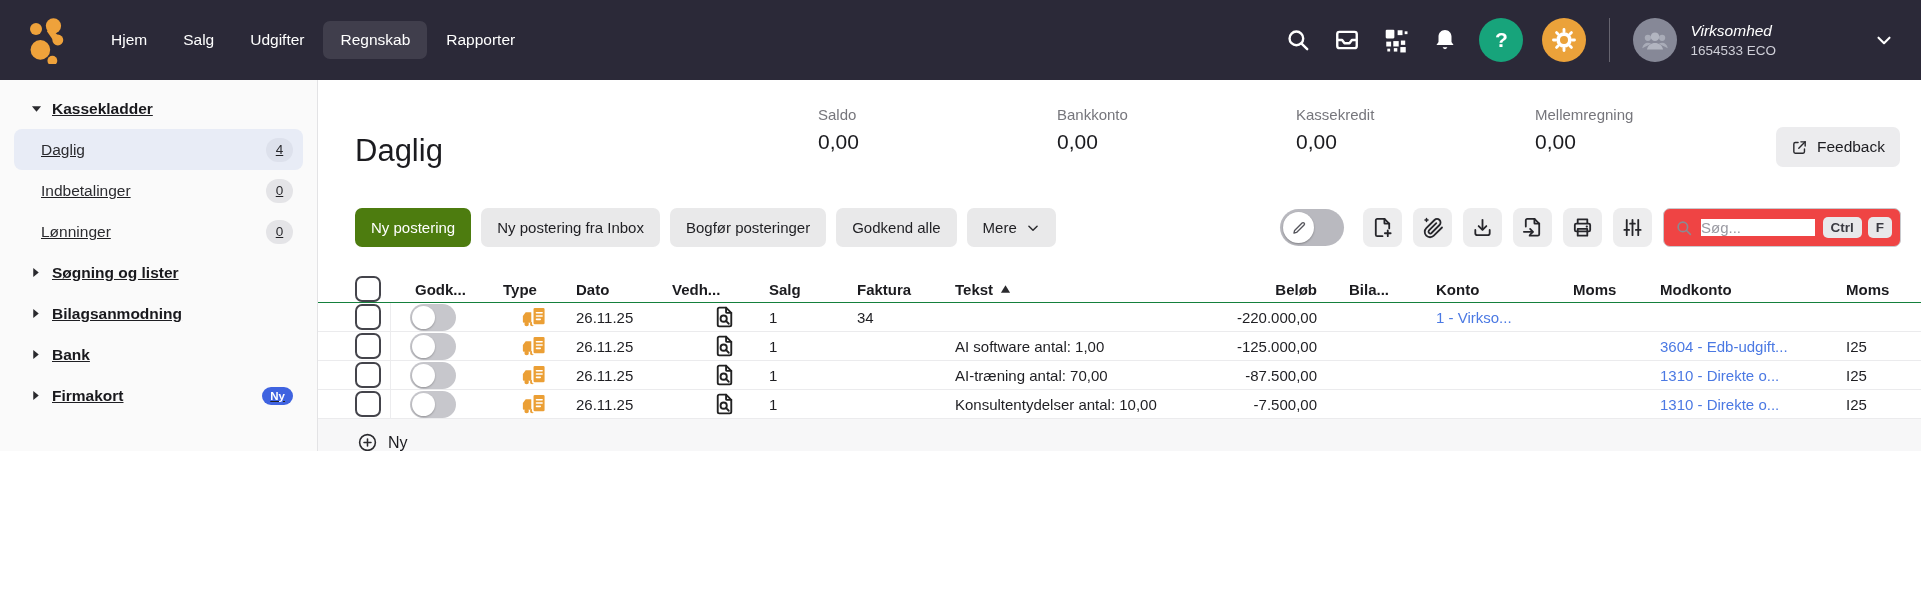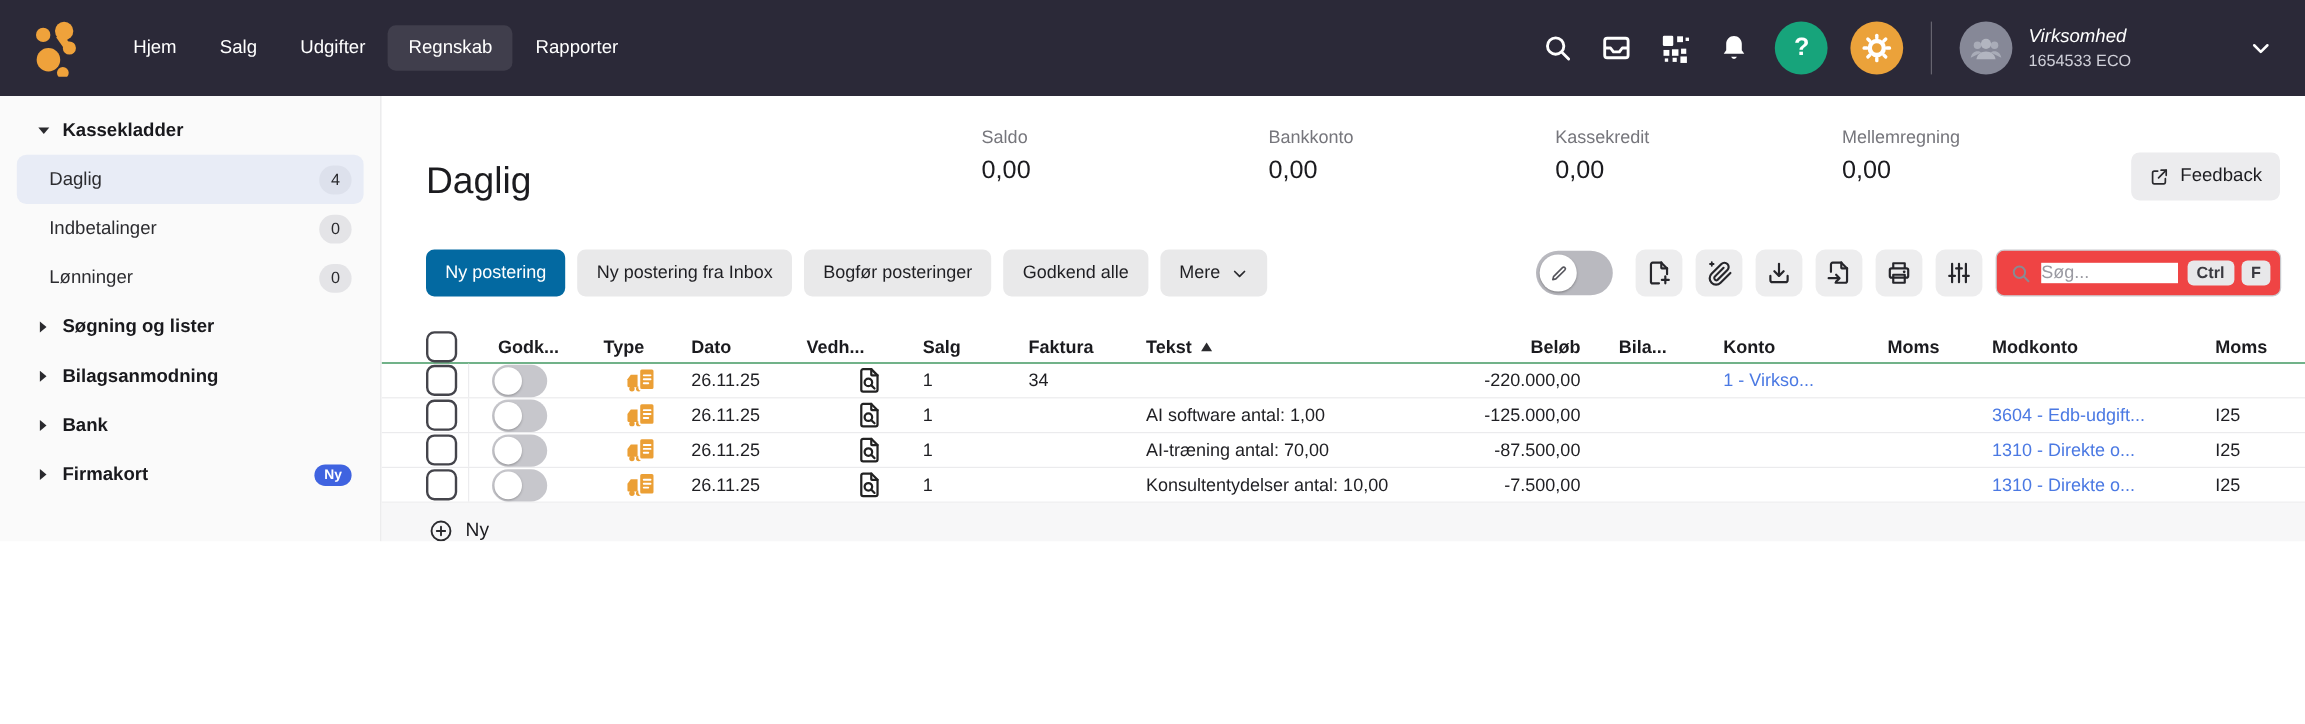--- a/index.html
+++ b/index.html
@@ -18,21 +18,21 @@
   .help { background:#17a47b; color:#fff; font-size:21px; font-weight:700; }
   .settings { background:#eba23a; }
   .tb-divider { width:1px; height:44px; background:rgba(255,255,255,.28); margin:0 4px; }
   .account { display:flex; align-items:center; gap:13px; cursor:pointer; }
   .avatar { width:44px; height:44px; border-radius:50%; background:#868897; display:flex; align-items:center; justify-content:center; overflow:hidden; }
   .acc-name { color:#fff; font-size:15.5px;font-style:italic; }
   .acc-id { color:#cfcfd8; font-size:13.5px; margin-top:3px;text-align:center; }
   .acc-chevron { margin-left:78px; display:flex; cursor:pointer; }
 
   
-  .shell { display:flex; height:371px; }
+  .shell { display:flex; height:371px;text-decoration:underline; }
   .sidebar { width:318px; background:#fafafa; border-right:1px solid #e3e3e5; padding-top:8px; flex-shrink:0; }
   .side-row { height:41px; display:flex; align-items:center; margin:0 14px; padding:0 10px 0 16px; border-radius:8px; font-size:15.5px; cursor:pointer; }
   .side-section { font-weight:700; color:#19191d; gap:10px; }
   .side-item { padding-left:27px; color:#2c2c30; }
   .side-item.selected { background:#e8ecf6; }
   .caret { width:12px; display:flex; justify-content:center; }
   .count-pill { margin-left:auto; min-width:27px; height:24px; border-radius:13px; background:#e4e4e7;
                 color:#2a2a2e; font-size:13.5px; display:flex; align-items:center; justify-content:center; padding:0 8px; }
   .side-item.selected .count-pill { background:#dde1ec; }
   .ny-badge { margin-left:auto; background:#3f63e0; color:#fff; font-size:11.5px; font-weight:700;
@@ -46,21 +46,21 @@
   .stat-label { font-size:15px; color:#76767c; }
   .stat-value { font-size:21px; color:#1b1b1f; margin-top:7px; }
   .feedback-btn { position:absolute; right:21px; top:47px; height:40px; background:#ececee; border:none;
                   border-radius:7px; display:flex; align-items:center; gap:9px; padding:0 15px;
                   font-size:15.5px; color:#1d1d21; font-family:inherit; cursor:pointer; }
 
   
   .toolbar { position:absolute; left:37px; right:20px; top:128px; display:flex; align-items:center; }
   .btn { height:39px; border:none; border-radius:7px; padding:0 16px; font-size:15px; font-family:inherit;
          background:#e9e9ea; color:#1f1f23; cursor:pointer; display:flex; align-items:center; gap:9px; white-space:nowrap; }
-  .btn.primary { background:#0369a1; color:#fff; }
+  .btn.primary { background:#4d7c0f; color:#fff; }
   .btn-group { display:flex; gap:10px; }
   .tools { margin-left:auto; display:flex; align-items:center; gap:11px; }
   .switch-lg { width:64px; height:37px; border-radius:19px; background:#b9b9bf; position:relative; cursor:pointer; margin-right:8px; }
   .switch-lg .knob { position:absolute; left:3px; top:3px; width:31px; height:31px; border-radius:50%; background:#fff;
                      display:flex; align-items:center; justify-content:center; box-shadow:0 1px 2px rgba(0,0,0,.3); }
   .tool-btn { width:39px; height:39px; border-radius:8px; background:#ededee; border:none; cursor:pointer;
               display:flex; align-items:center; justify-content:center; }
   .search-box { width:238px; height:39px; border:1px solid #c9c9cd; border-radius:7px; background:#ef4444;
                 display:flex; align-items:center; padding:0 8px 0 11px; gap:8px; }
   .search-box input { border:none; outline:none; flex:1; min-width:0; font-size:15px; font-family:inherit; color:#333; }

